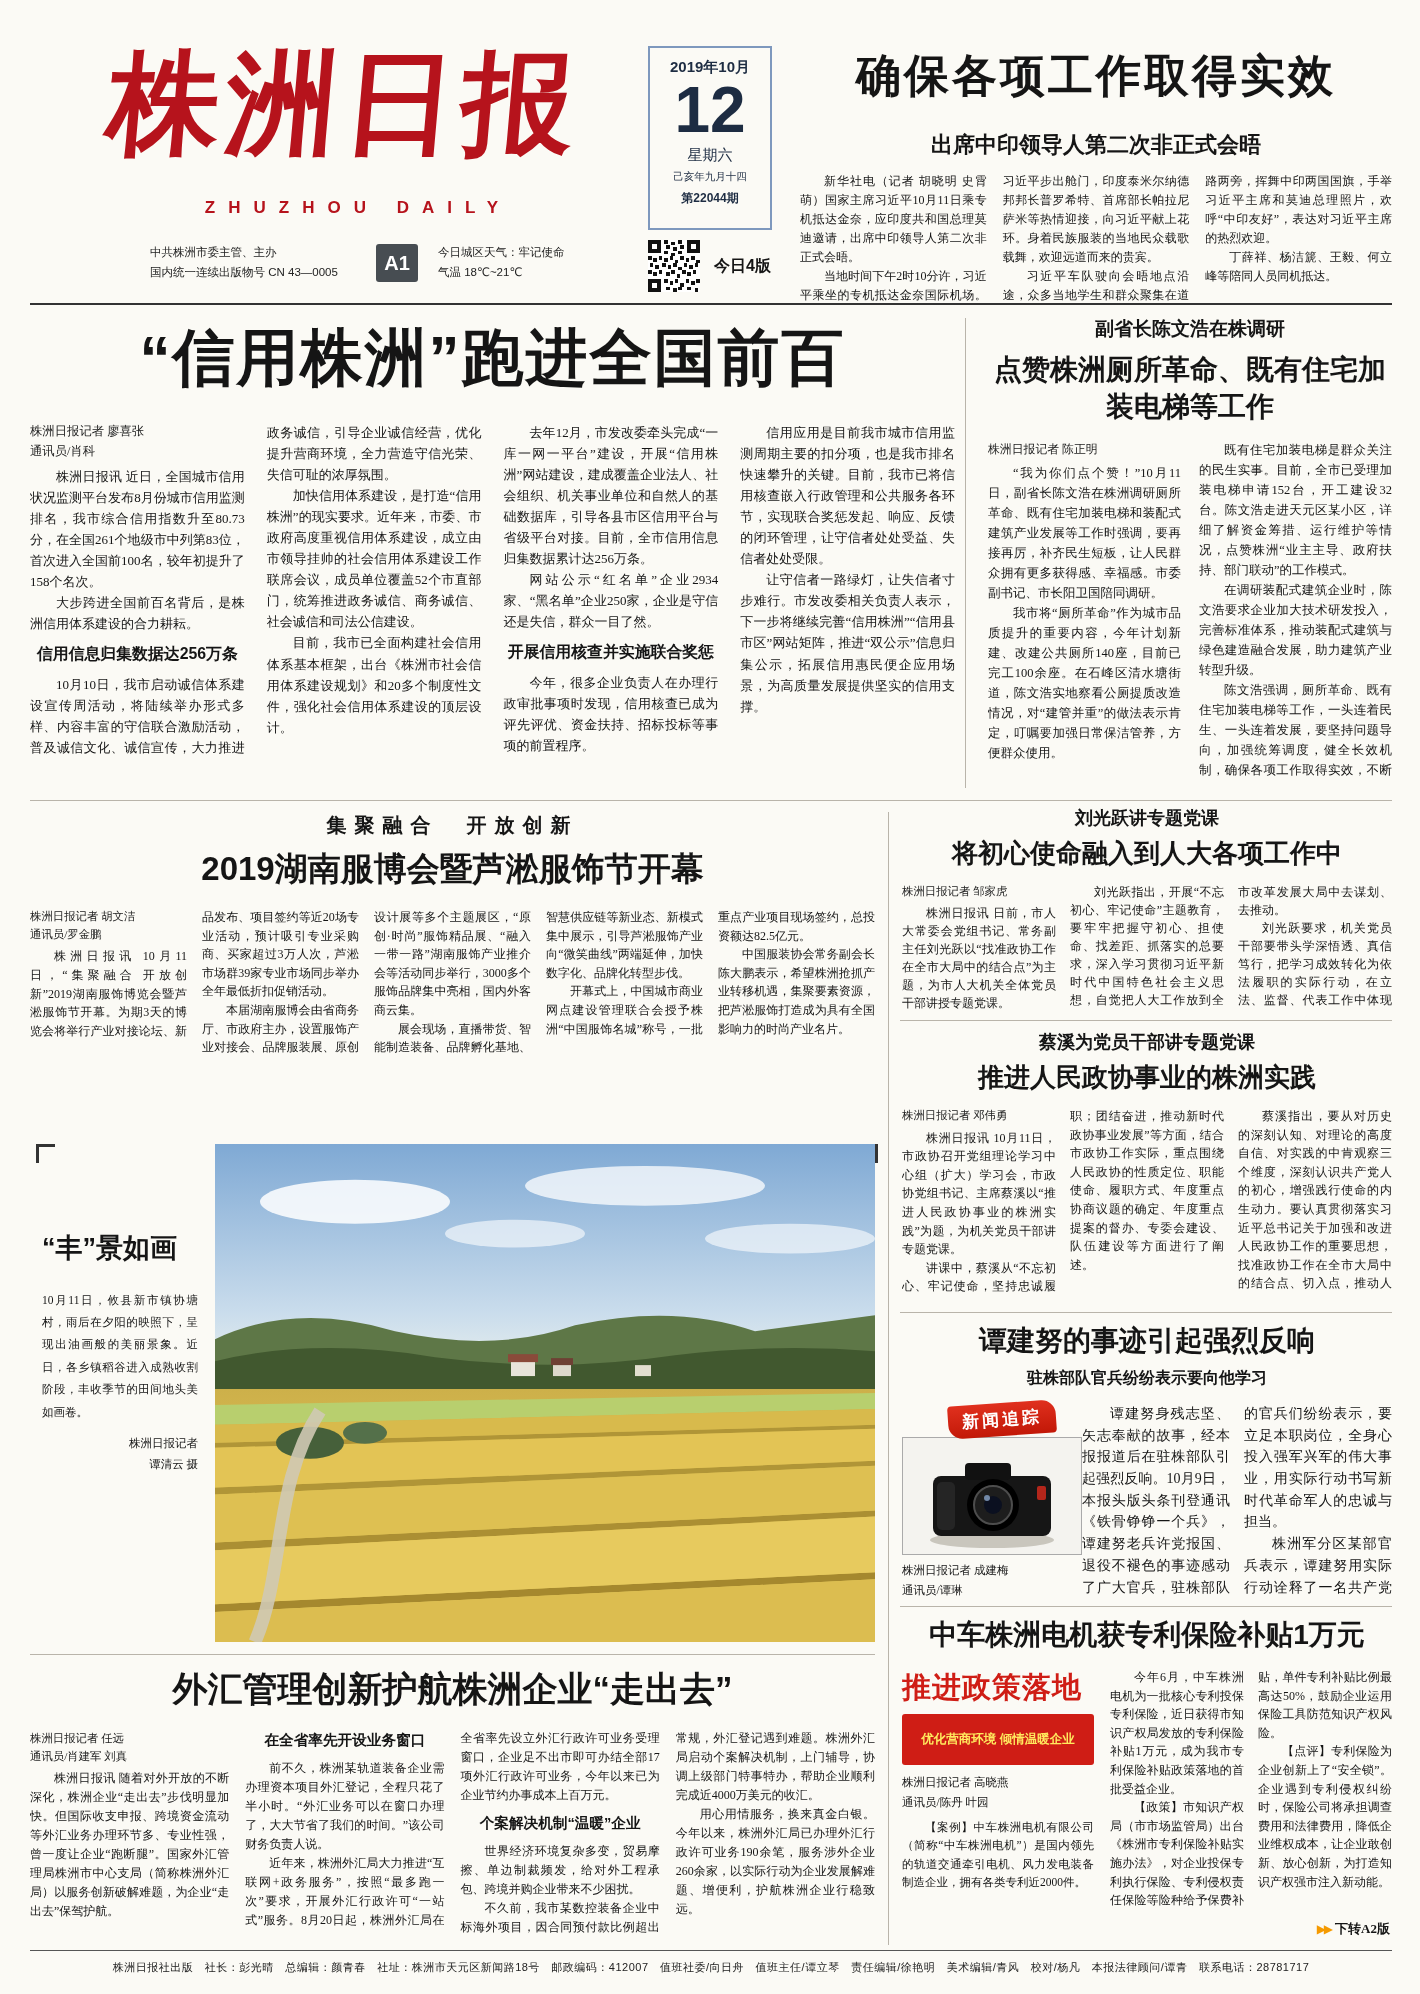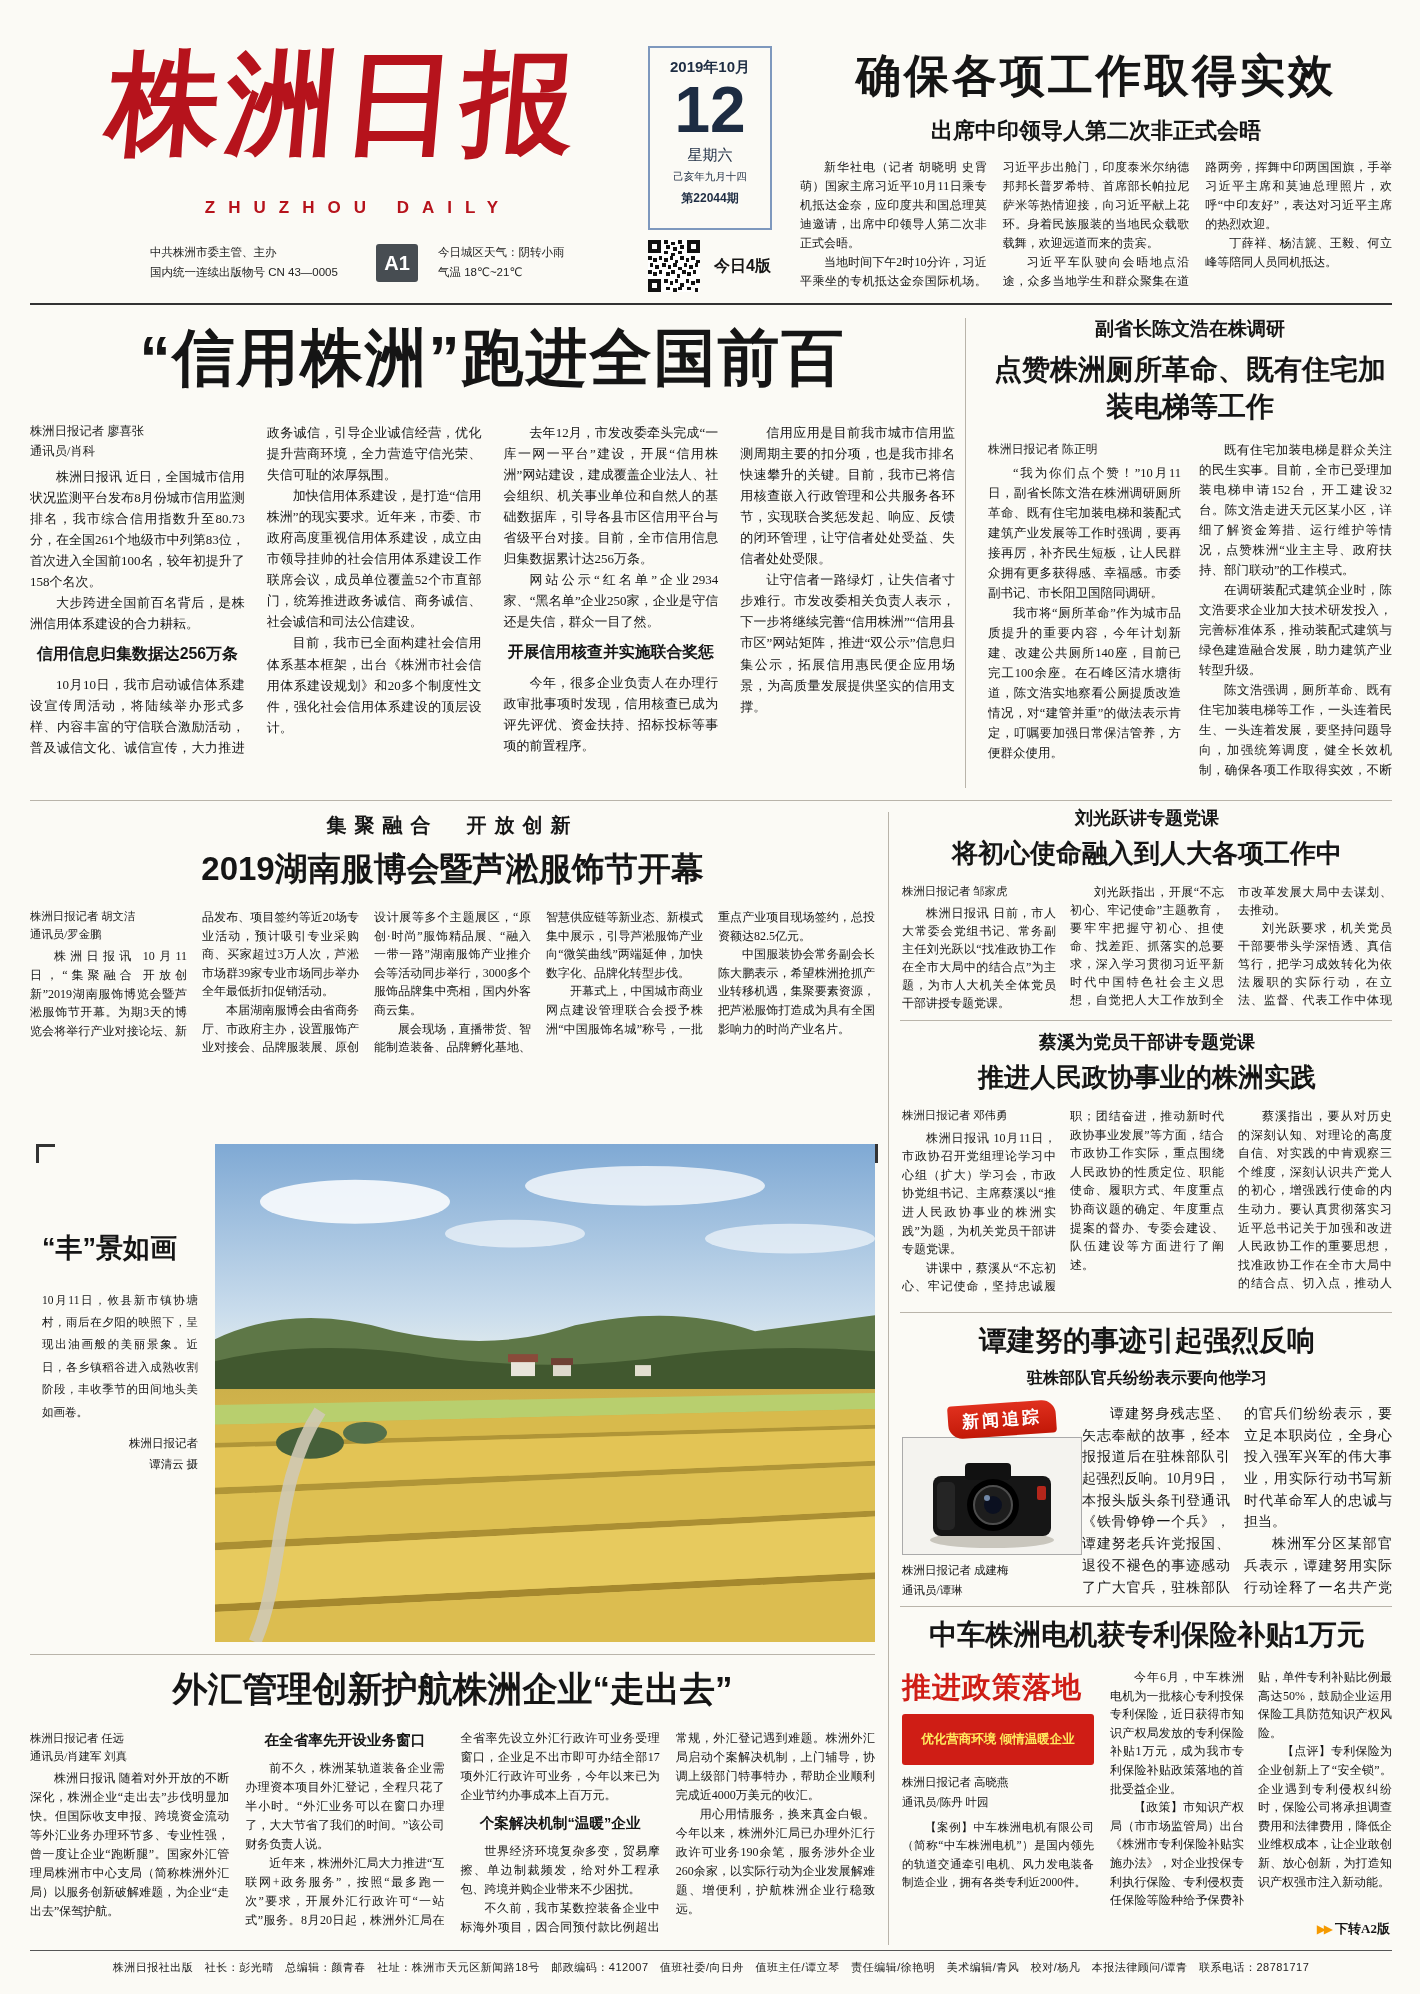--- a/index.html
+++ b/index.html
@@ -33,21 +33,21 @@
   .art p{margin:0;}
   .para{text-indent:2em;}
   .byline{text-indent:0;font-size:0.95em;color:#222;white-space:pre-line;margin-bottom:4px !important;}
   .sub{text-indent:0;text-align:center;font-weight:900;font-size:1.22em;margin:7px 0 !important;
        font-family:"Liberation Sans","DejaVu Sans",sans-serif;}
   .kicker{text-align:center;font-weight:900;}
 
   
   .sec-xi{left:800px;top:46px;width:592px;}
   .h-xi{font-size:45px;font-weight:900;text-align:center;letter-spacing:3px;}
-  .sh-xi{font-size:22px;font-weight:700;text-align:center;margin-top:10px;}
+  .sh-xi{font-size:22px;font-weight:700;text-align:center;margin-top:24px;}
   .b-xi{margin-top:12px;height:136px;column-count:3;column-gap:16px;font-size:12px;line-height:1.58;}
 
   .rule-main{left:30px;top:303px;width:1362px;height:2px;background:#333;}
 
   
   .sec-credit{left:30px;top:316px;width:925px;}
   .h-credit{font-size:62px;font-weight:900;text-align:center;letter-spacing:2px;}
   .b-credit{margin-top:22px;height:372px;column-count:4;column-gap:22px;font-size:13px;line-height:1.62;}
 
   .vr1{left:965px;top:318px;width:1px;height:470px;}
@@ -138,21 +138,21 @@
 <div class="page">
 
   <div class="abs logo">株洲日报</div>
   <div class="abs logo-en sans">ZHUZHOU DAILY</div>
   <div class="abs organ sans">
     <div>中共株洲市委主管、主办</div>
     <div>国内统一连续出版物号 CN 43—0005</div>
   </div>
   <div class="abs a1 sans">A1</div>
   <div class="abs weather sans">
-    <div>今日城区天气：阴转小雨</div>
+    <div>今日城区天气：牢记使命</div>
     <div>气温 18℃~21℃</div>
   </div>
   <div class="abs datebox sans">
     <div class="dm">2019年10月</div>
     <div class="dd">12</div>
     <div class="dw">星期六</div>
     <div class="dl">己亥年九月十四</div>
     <div class="di">第22044期</div>
   </div>
   <div class="abs qr">

